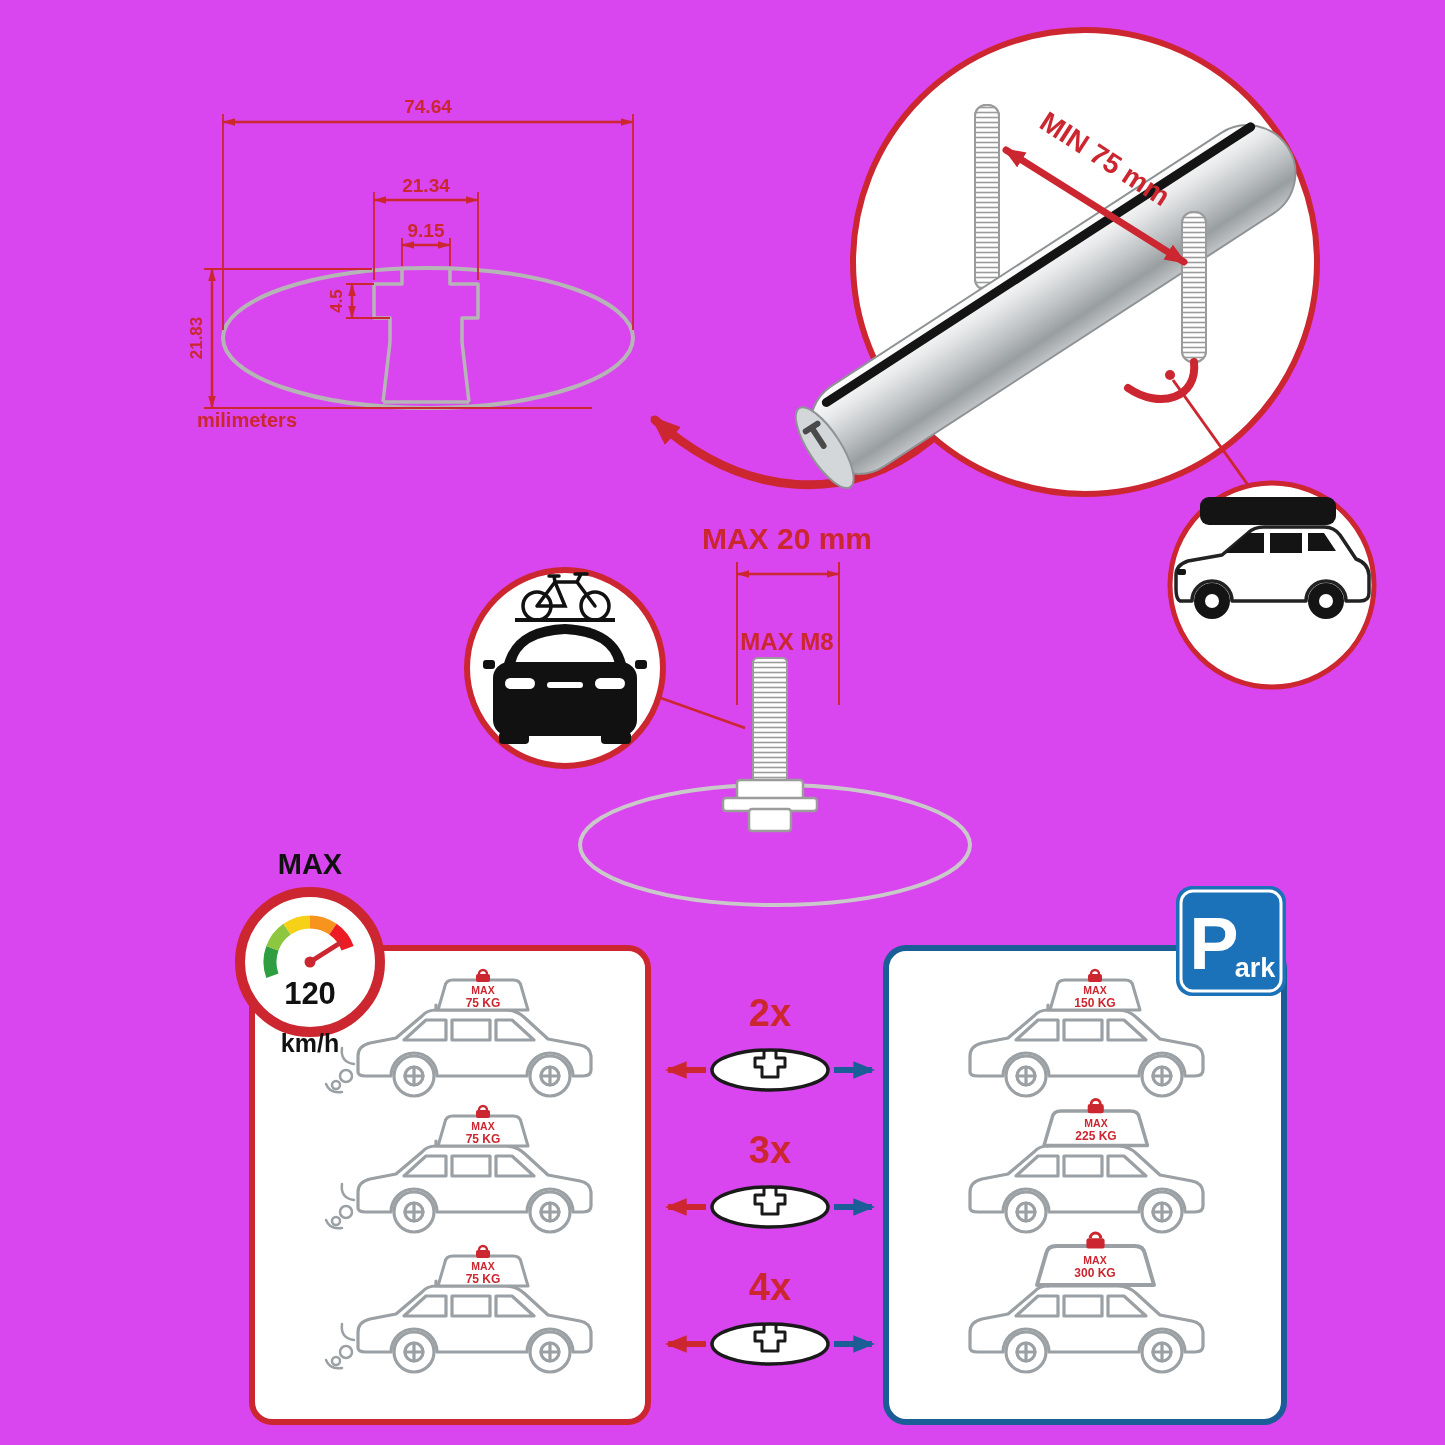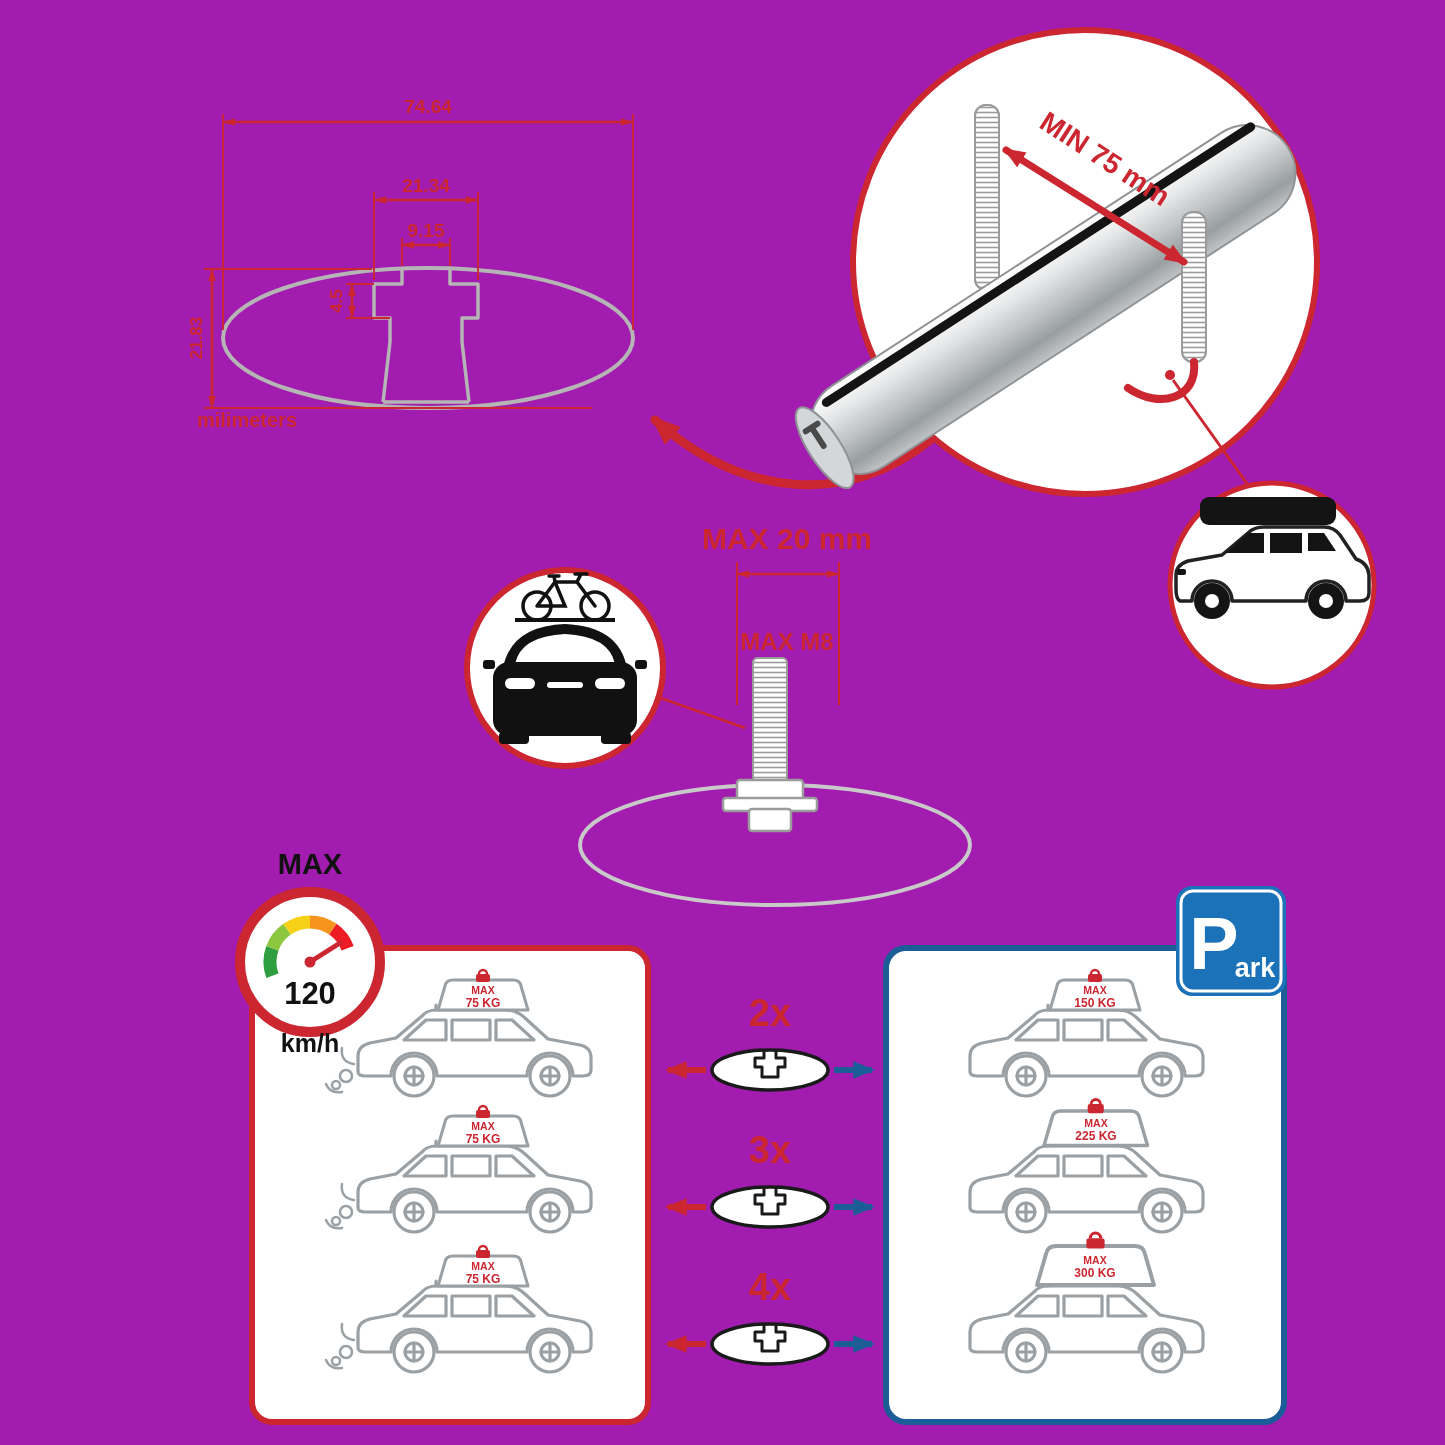--- a/index.html
+++ b/index.html
@@ -1,16 +1,16 @@
 <!DOCTYPE html>
 <html><head>
 <meta charset="utf-8">
 <style>
   html,body{margin:0;padding:0;background:#fff;}
-  .canvas{position:relative;width:1445px;height:1445px;background:#a21caf;overflow:hidden;}
+  .canvas{position:relative;width:1445px;height:1445px;background:#d946ef;overflow:hidden;}
   svg{display:block;}
   text{font-family:"Liberation Sans",sans-serif;}
   .tc{text-anchor:middle;}
   .dim{fill:#cc2630;font-size:19px;font-weight:700;}
   .dimsm{fill:#cc2630;font-size:17px;font-weight:700;}
   .units{fill:#cc2630;font-size:20px;font-weight:700;}
   .minlbl{fill:#cc2630;font-size:28px;font-weight:800;}
   .redbig{fill:#cc2630;font-size:30px;font-weight:800;}
   .redmed{fill:#cc2630;font-size:24px;font-weight:800;}
   .mult{fill:#cc2630;font-size:38px;font-weight:800;}

